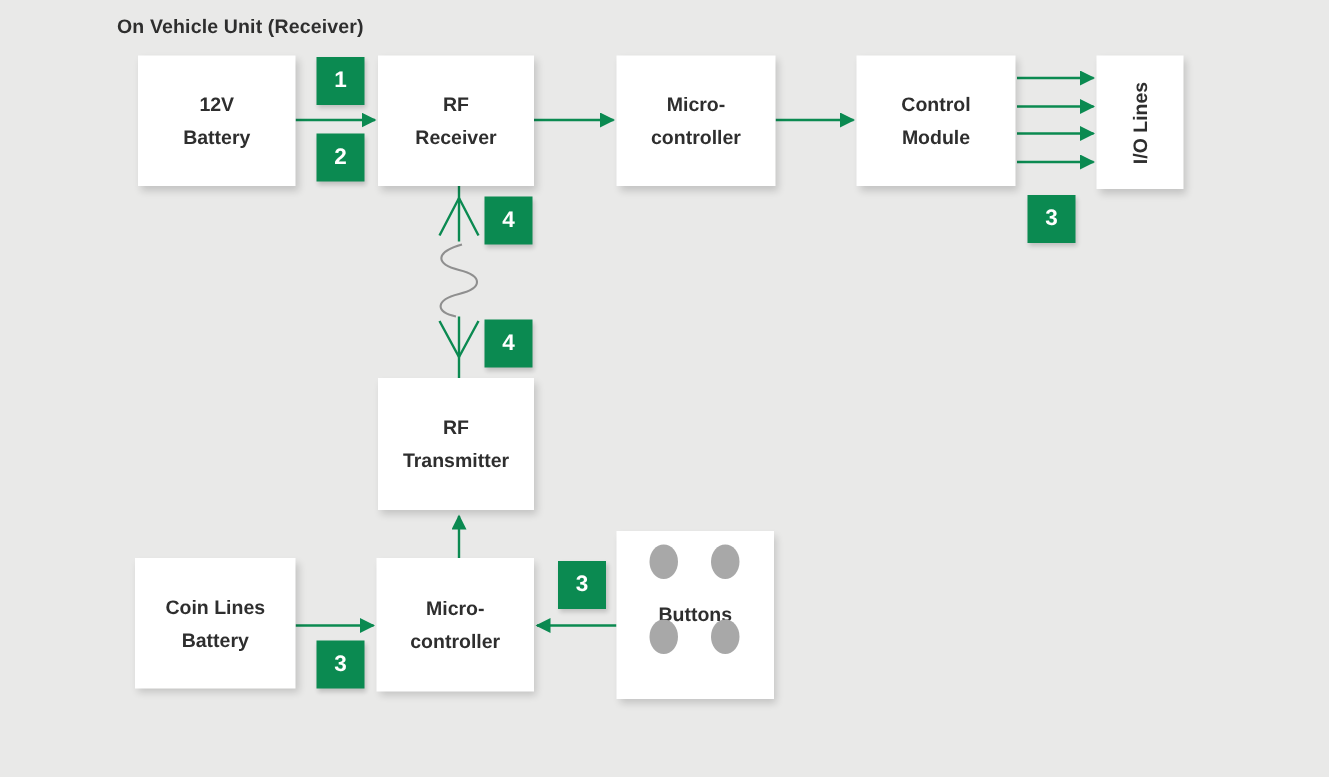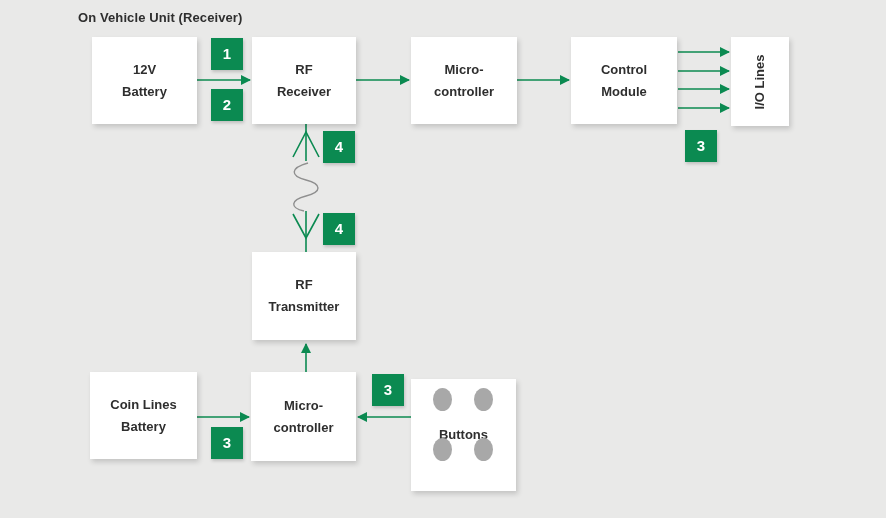--- a/index.html
+++ b/index.html
@@ -148,21 +148,21 @@
   <div class="block" style="left:90px; top:372px; width:107px; height:87px;">
     <span>Coin Lines</span>
     <span>Battery</span>
   </div>
 
   <div class="block" style="left:251px; top:372px; width:105px; height:89px;">
     <span>Micro-</span>
     <span>controller</span>
   </div>
 
-  <div class="block" style="left:411px; top:379px; width:105px; height:112px;">
+  <div class="block" style="left:411px; top:354px; width:105px; height:112px;">
     <span class="oval" style="left:22px; top:9px;"></span>
     <span class="oval" style="left:63px; top:9px;"></span>
     <span class="oval" style="left:22px; top:59px;"></span>
     <span class="oval" style="left:63px; top:59px;"></span>
     <span>Buttons</span>
   </div>
 
   <div class="badge" style="left:211px; top:38px;">1</div>
   <div class="badge" style="left:211px; top:89px;">2</div>
   <div class="badge" style="left:685px; top:130px;">3</div>

